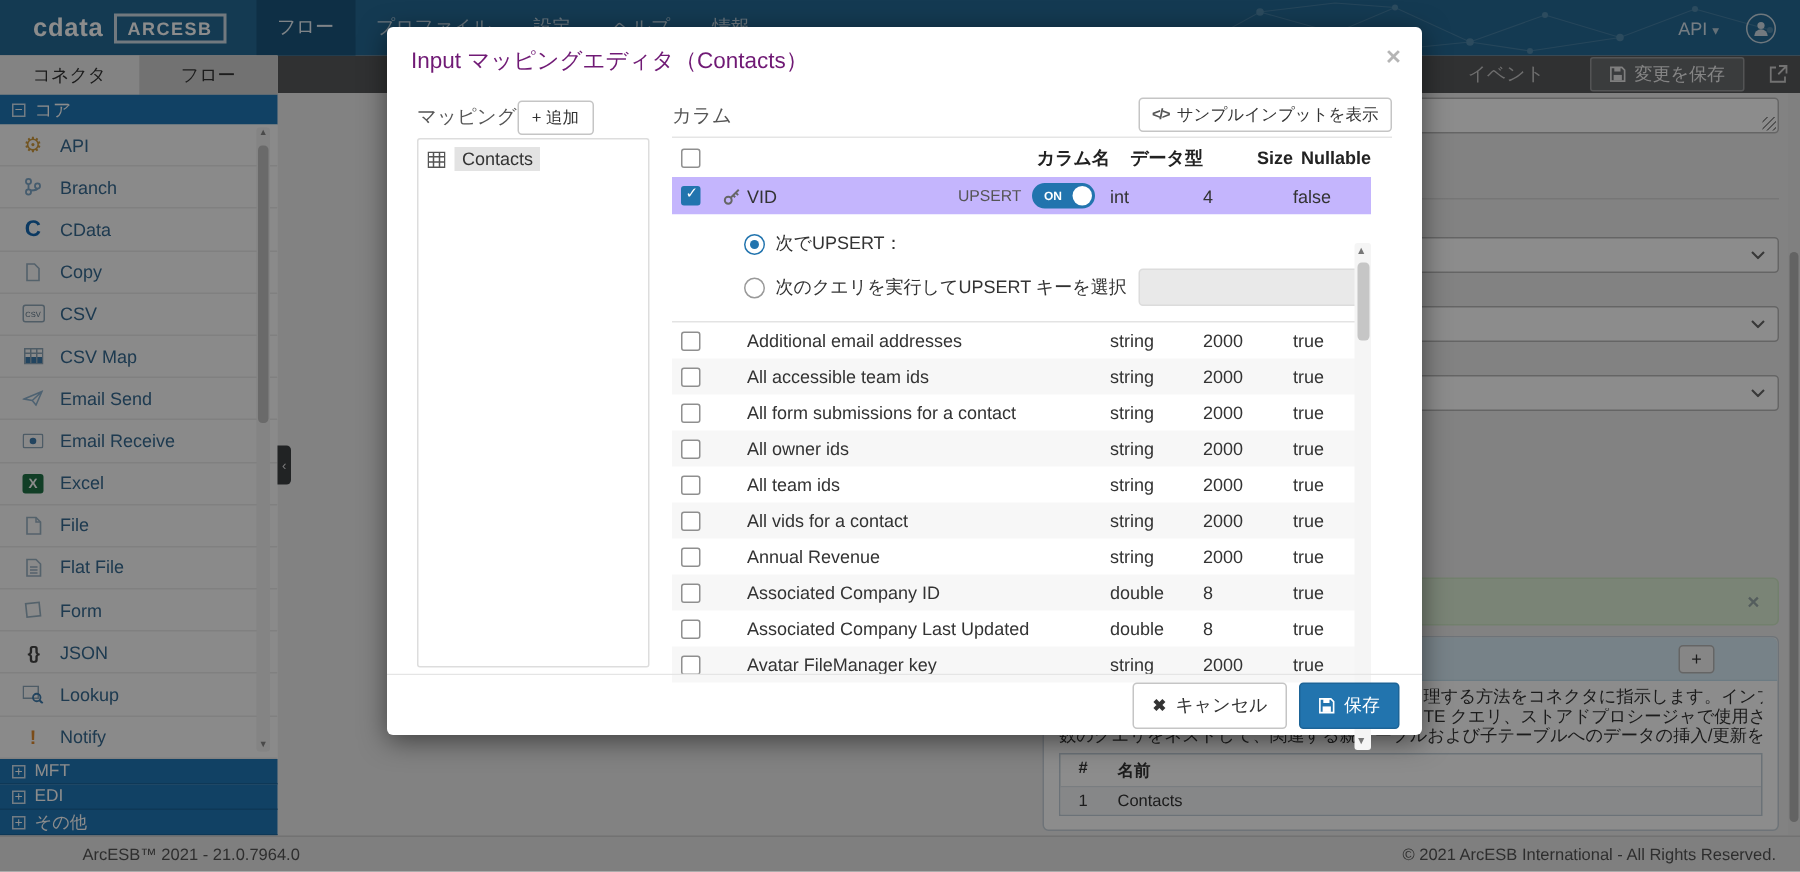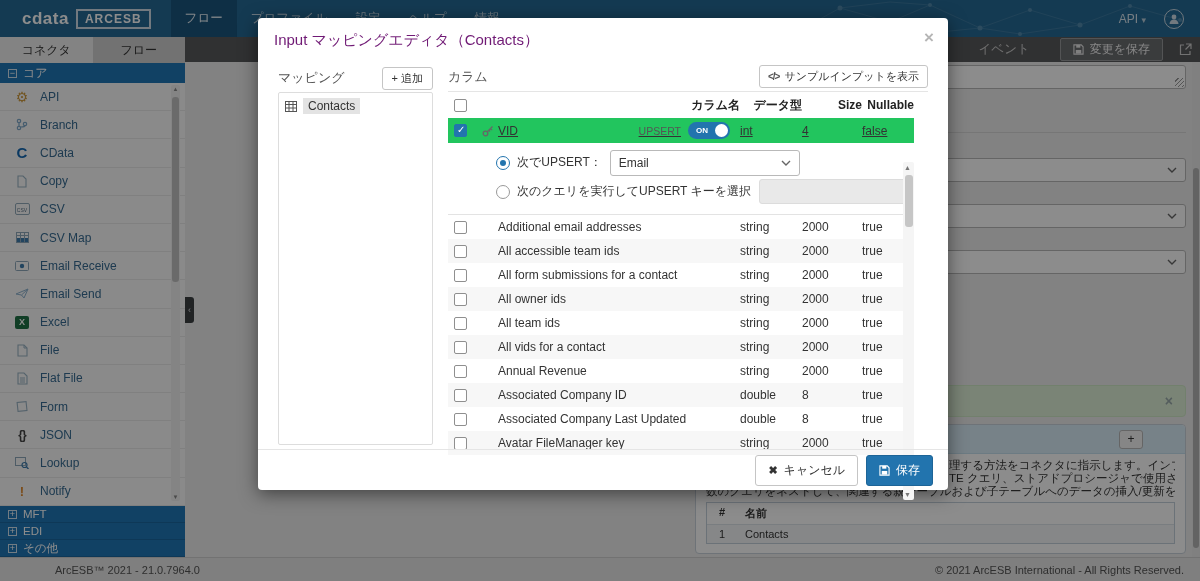--- a/index.html
+++ b/index.html
@@ -78,37 +78,37 @@
 
   
   .backdrop { position:absolute; left:0; top:0; width:1200px; height:581px; background:rgba(0,0,0,.45); z-index:50; }
   .modal { position:absolute; left:258px; top:18px; width:690px; height:472px; background:#fff; border-radius:4px; box-shadow:0 4px 18px rgba(0,0,0,.5); z-index:60; }
   .m-header { height:44px; padding:13px 16px; }
   .m-title { font-size:15px; color:#701a75; }
   .m-close { position:absolute; right:14px; top:10px; font-size:17px; color:#b5b5b5; font-weight:bold; cursor:default; }
   .m-label { font-size:13px; color:#555; }
 
   .m-left { position:absolute; left:20px; top:48px; width:155px; }
-  .m-left-head { display:flex; align-items:center; justify-content:space-between; height:24px; }
+  .m-left-head { display:flex; align-items:center; height:24px; }
   .add-btn { font-size:11px; color:#333; background:#fff; border:1px solid #c5c5c5; border-radius:3px; padding:3px 9px; }
   .map-box { margin-top:2px; width:155px; height:353px; border:1px solid #ddd; border-radius:2px; padding:5px 6px; }
   .map-item { display:flex; align-items:center; gap:6px; font-size:12px; color:#333; }
   .map-item .txt { background:#e3e3e3; padding:1px 5px; }
 
   .m-right { position:absolute; left:190px; top:48px; width:480px; }
   .m-right-head { display:flex; align-items:center; justify-content:space-between; height:26px; border-bottom:1px solid #e5e5e5; padding-bottom:4px; }
   .sample-btn { display:flex; align-items:center; gap:5px; font-size:11px; color:#333; background:#fff; border:1px solid #c5c5c5; border-radius:3px; padding:3px 8px; }
   .code-ic { color:#555; font-size:10px; font-weight:bold; letter-spacing:-1px; }
 
   .grid { display:grid; grid-template-columns:30px 20px 242px 62px 60px 52px; align-items:center; }
   .thead { height:26px; font-size:12px; font-weight:bold; color:#222;text-align:right; }
   .thead .cb { margin-left:6px; }
   .tscroll { position:relative; height:338px; overflow:hidden; width:466px; }
   .row { height:24px; font-size:12px; color:#333; }
-  .row.key-row { height:25px; background:#22c55e;text-decoration:underline; }
+  .row.key-row { height:25px; background:#c4b5fd; }
   .row.striped { background:#f7f7f7; }
   .cb { width:13px; height:13px; border:1px solid #8f8f8f; border-radius:2px; background:#fff; margin-left:6px; display:inline-block; position:relative; }
   .cb.checked { background:#2274ae; border-color:#2274ae; }
   .cb.checked::after { content:"✓"; position:absolute; left:2px; top:-1px; color:#fff; font-size:10px; font-weight:bold; }
   .key-ic { display:inline-flex; justify-content:center; width:100%; color:#666; }
   .name-cell { display:flex; align-items:center; }
   .upsert-wrap { margin-left:auto; display:flex; align-items:center; gap:7px; padding-right:10px; }
   .upsert-label { font-size:10.5px; color:#555; }
   .toggle { width:42px; height:17px; background:#2274ae; border-radius:9px; position:relative; display:inline-block; }
   .toggle .on { position:absolute; left:8px; top:4px; font-size:8px; font-weight:bold; color:#fff; }
@@ -229,34 +229,34 @@
           <svg width="13" height="11" viewBox="0 0 13 11">
             <rect x="0.5" y="0.5" width="12" height="10" fill="none" stroke="#8fa8ba"></rect>
             <rect x="1" y="6" width="11" height="4" fill="#3f7cad"></rect>
             <path d="M0.5 3.5 h12 M4.5 0.5 v10 M8.5 0.5 v10" stroke="#8fa8ba" fill="none"></path>
           </svg>
         </span>
         <span>CSV Map</span>
       </div>
     <div class="conn-item">
         <span class="ci">
+          <svg width="14" height="11" viewBox="0 0 14 11">
+            <path d="M1 6 L13 1 L9 10 L6.5 7 Z M6.5 7 L13 1" fill="none" stroke="#8fb3cf" stroke-width="1"></path>
+          </svg>
+        </span>
+        <span>Email Send</span>
+      </div>
+    <div class="conn-item">
+        <span class="ci">
           <svg width="14" height="10" viewBox="0 0 14 10">
             <rect x="0.5" y="0.5" width="13" height="9" rx="1" fill="none" stroke="#8fa8ba"></rect>
             <circle cx="7" cy="5" r="2.2" fill="#3f7cad"></circle>
           </svg>
         </span>
         <span>Email Receive</span>
-      </div>
-    <div class="conn-item">
-        <span class="ci">
-          <svg width="14" height="11" viewBox="0 0 14 11">
-            <path d="M1 6 L13 1 L9 10 L6.5 7 Z M6.5 7 L13 1" fill="none" stroke="#8fb3cf" stroke-width="1"></path>
-          </svg>
-        </span>
-        <span>Email Send</span>
       </div>
     <div class="conn-item">
         <span class="ci">
           <span class="ci-excel">X</span>
         </span>
         <span>Excel</span>
       </div>
     <div class="conn-item">
         <span class="ci">
           <svg width="11" height="13" viewBox="0 0 11 13">
@@ -462,26 +462,20 @@
         </span>
         <span>int</span>
         <span>4</span>
         <span>false</span>
       </div>
 
       <div class="upsert-block">
         <div class="opt">
           <span class="radio sel"></span>
           <span class="opt-label">次でUPSERT：</span>
-          <span class="m-select">
-            <span>Email</span>
-            <svg width="10" height="6" viewBox="0 0 10 6">
-                <path d="M1 1 L5 5 L9 1" fill="none" stroke="#666" stroke-width="1.4"></path>
-              </svg>
-          </span>
         </div>
         <div class="opt">
           <span class="radio"></span>
           <span class="opt-label">次のクエリを実行してUPSERT キーを選択</span>
           <span class="m-input"></span>
         </div>
       </div>
 
       <div class="grid row">
           <span class="cb"></span>

